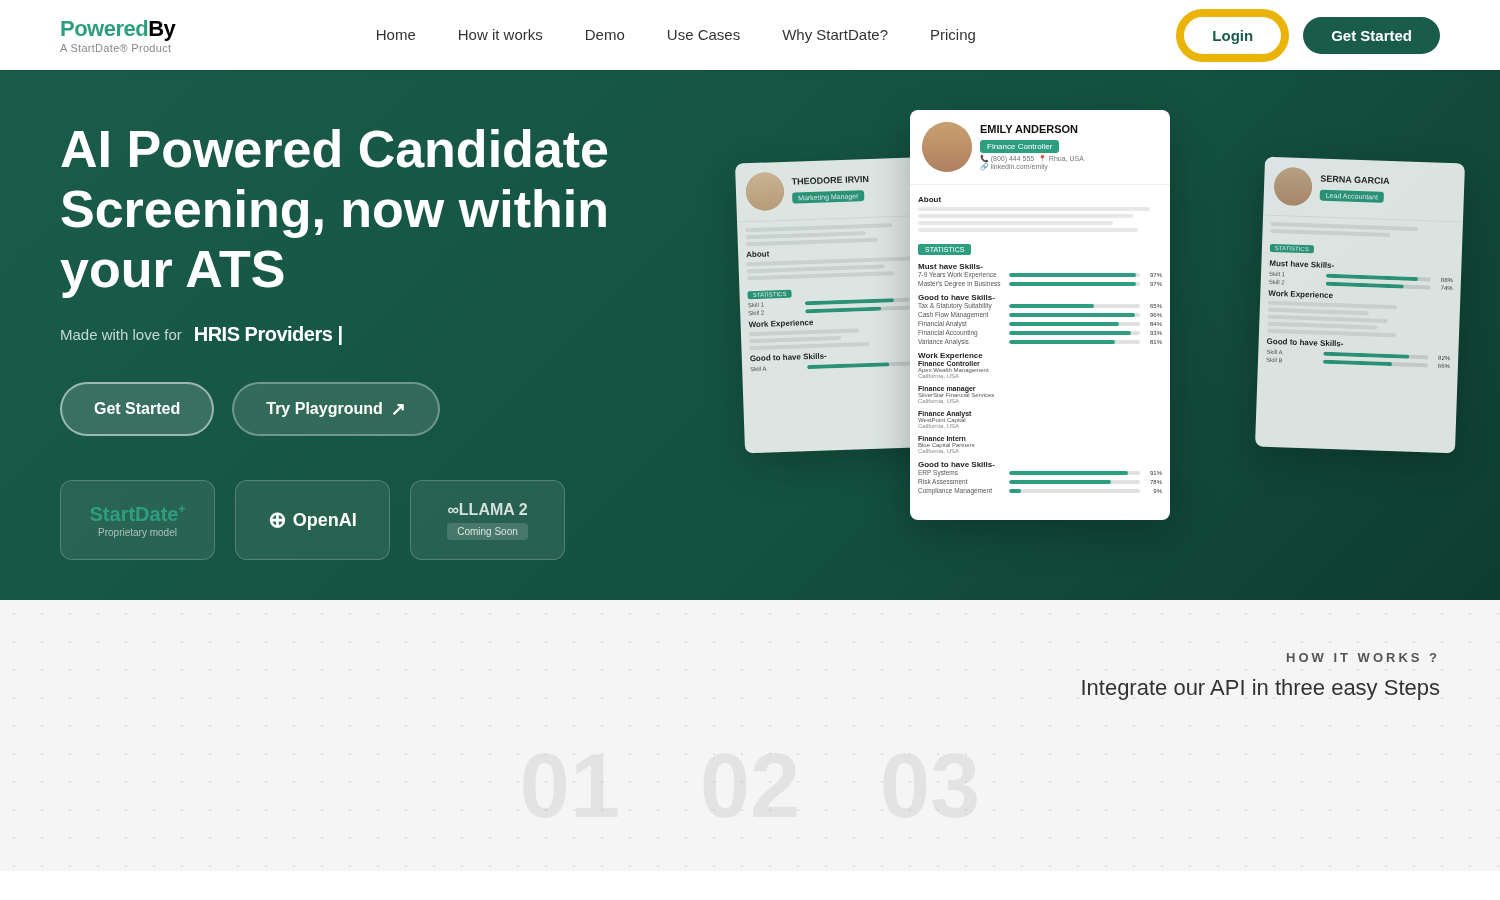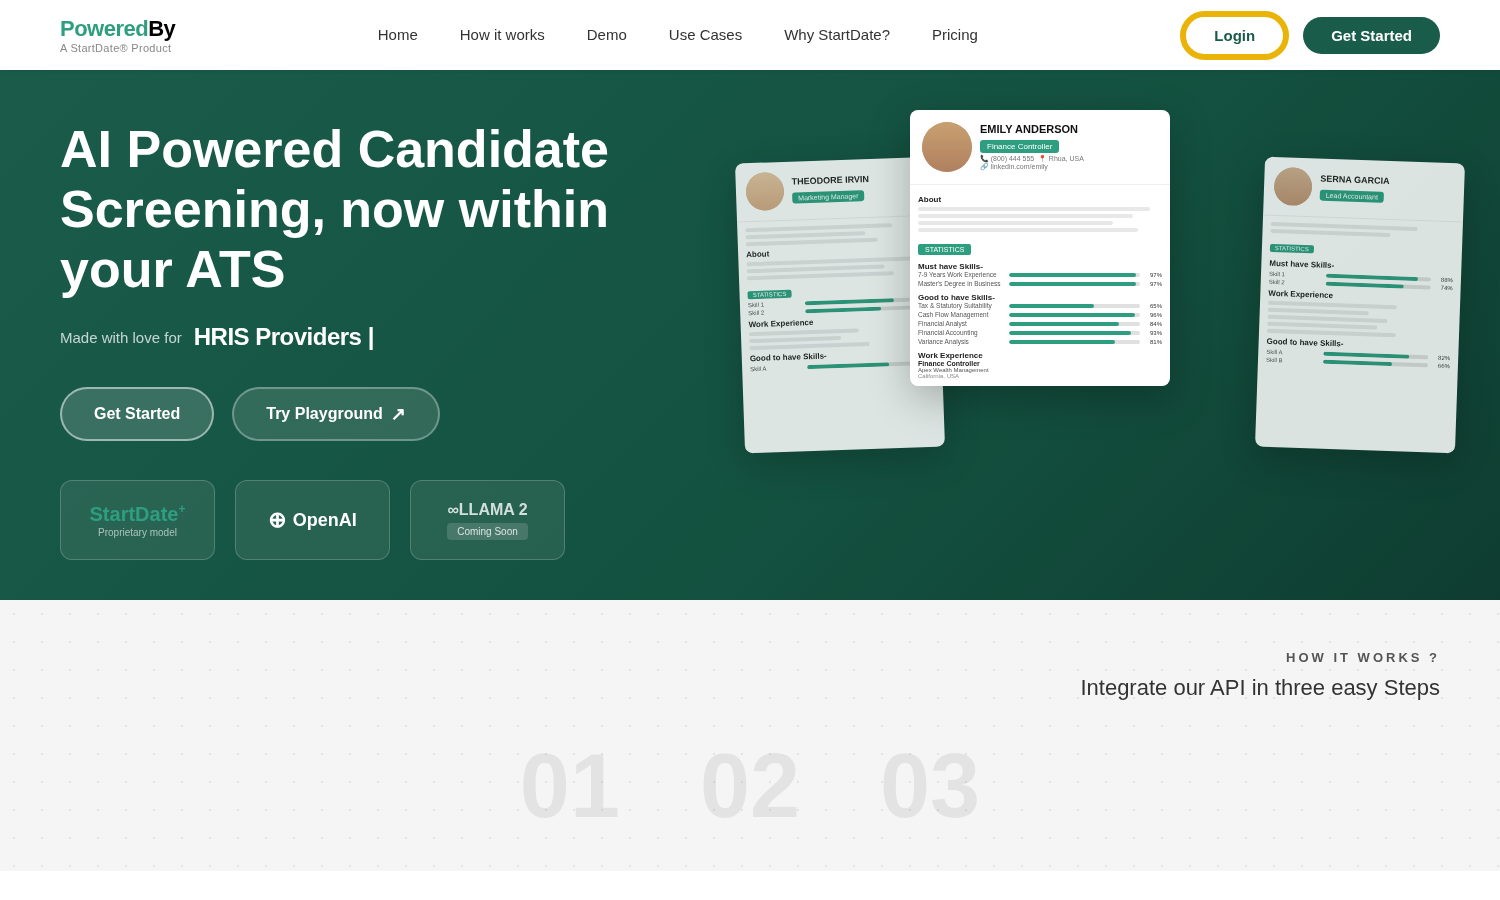--- a/index.html
+++ b/index.html
@@ -46,21 +46,21 @@
       font-size: 15px;
       font-weight: 500;
     }
     .nav-actions {
       display: flex;
       align-items: center;
       gap: 14px;
     }
     .btn-login {
       padding: 10px 28px;
-      border: 6px solid #eab308;
+      border: 8px solid #eab308;
       border-radius: 30px;
       background: transparent;
       color: #1a5c4a;
       font-size: 15px;
       font-weight: 600;
       cursor: pointer;
     }
     .btn-get-started-nav {
       padding: 10px 28px;
       border: none;
@@ -97,21 +97,21 @@
     }
     .hero-subtitle {
       font-size: 16px;
       color: rgba(255,255,255,0.75);
       margin-bottom: 10px;
       display: flex;
       align-items: center;
       gap: 12px;
     }
     .hero-subtitle-brand {
-      font-size: 24px;
+      font-size: 20px;
       font-weight: 700;
       color: #fff;
       letter-spacing: -0.5px;
     }
     .hero-actions {
       display: flex;
       gap: 18px;
       margin-top: 36px;
     }
     .btn-hero-primary {
@@ -157,21 +157,21 @@
     .resume-card-left {
       width: 200px;
       height: 290px;
       left: 0;
       top: 70px;
       opacity: 0.85;
       transform: rotate(-2deg);
     }
     .resume-card-center {
       width: 260px;
-      height: 276px;
+      height: 410px;
       left: 170px;
       top: 20px;
       z-index: 10;
     }
     .resume-card-right {
       width: 200px;
       height: 290px;
       right: 0;
       top: 70px;
       opacity: 0.85;

